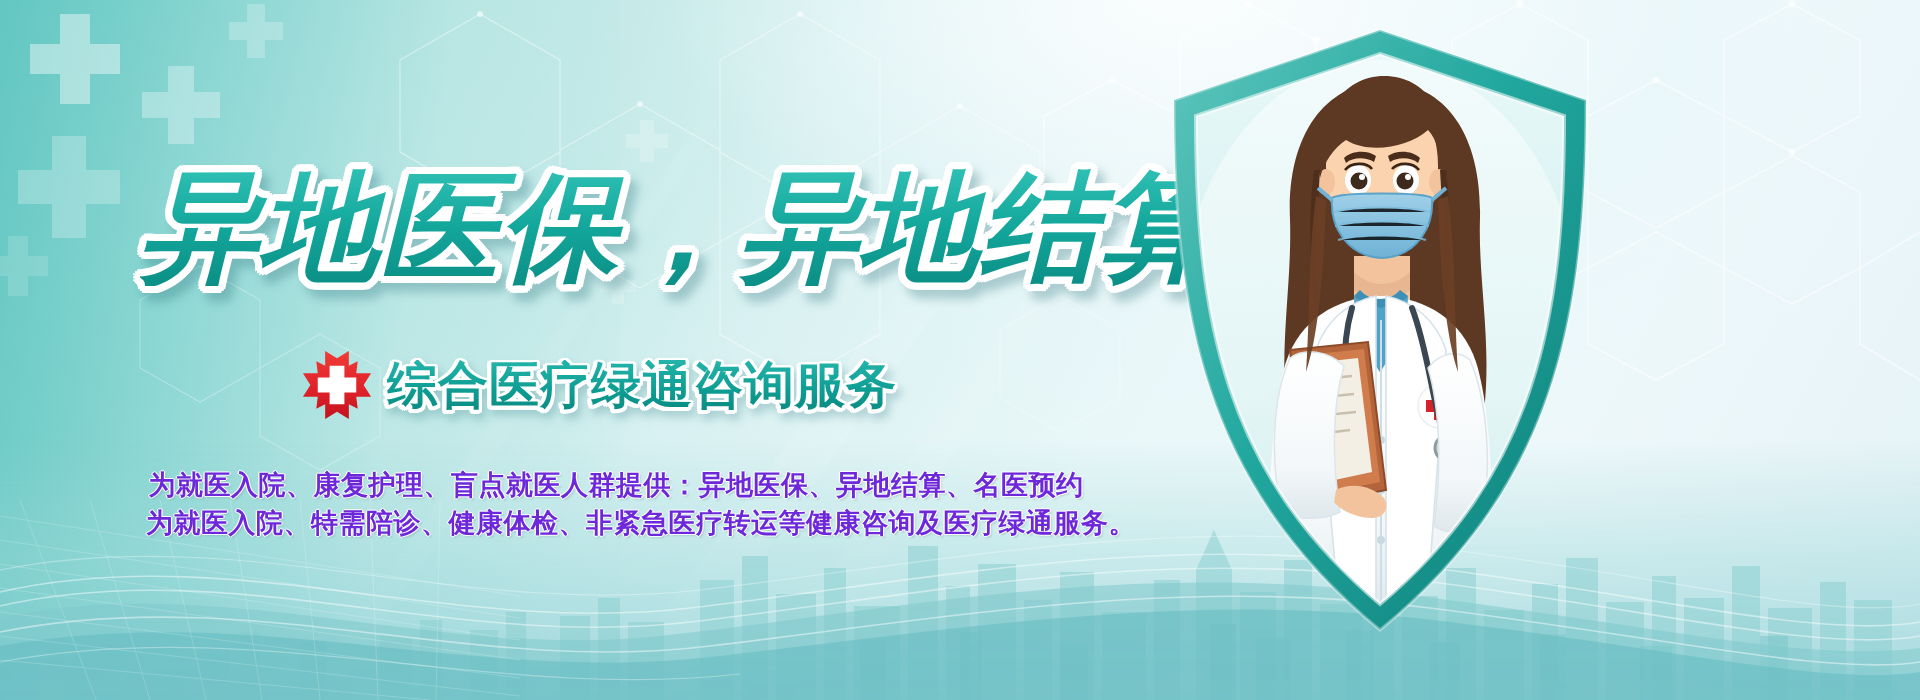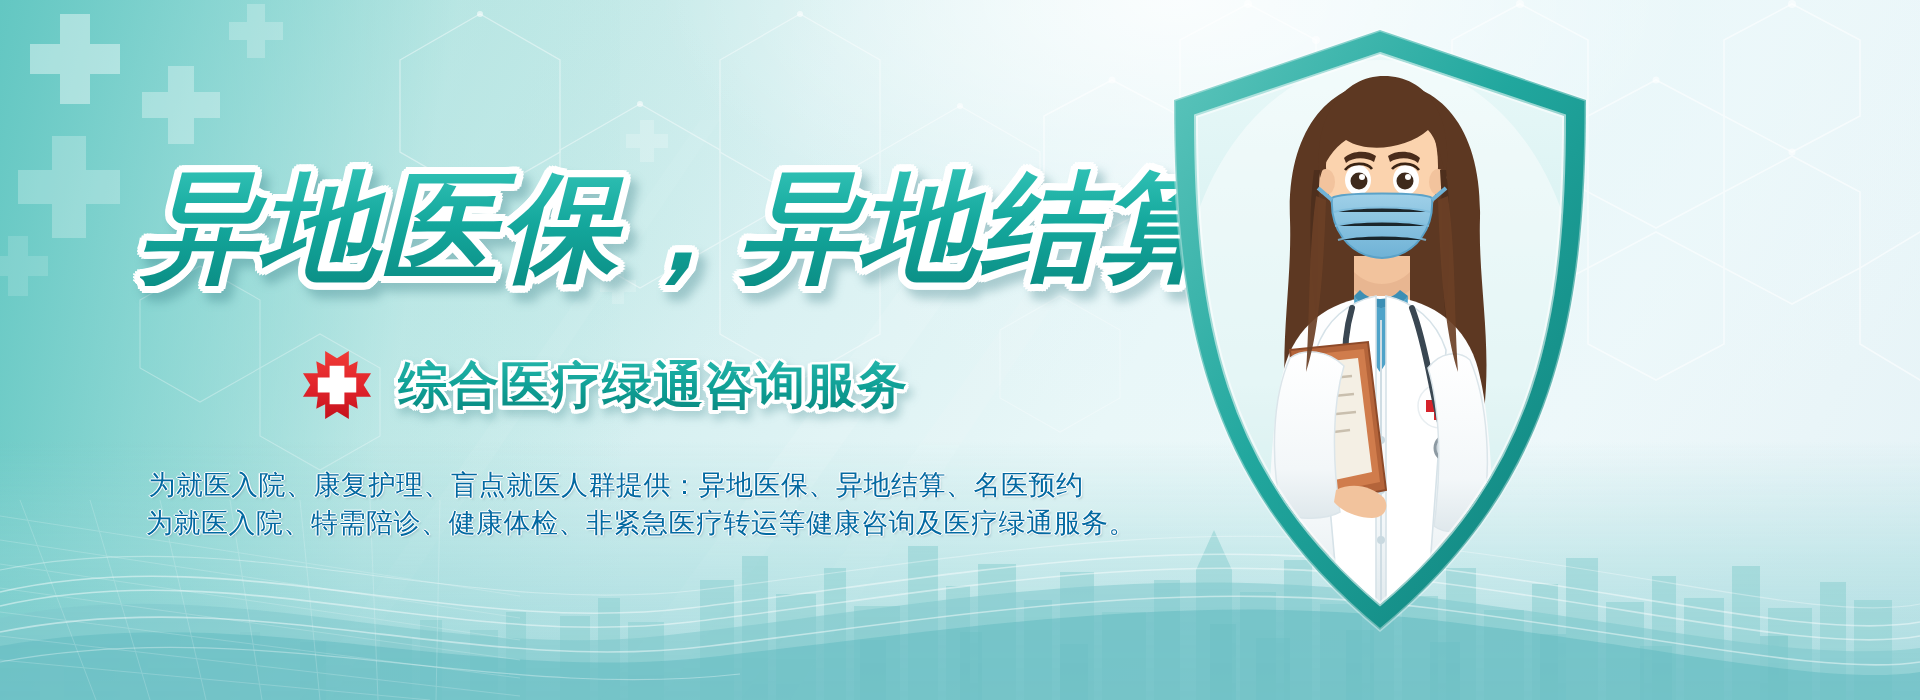--- a/index.html
+++ b/index.html
@@ -59,21 +59,21 @@
       drop-shadow(3px 0 0 #ffffff) drop-shadow(-3px 0 0 #ffffff)
       drop-shadow(0 3px 0 #ffffff) drop-shadow(0 -3px 0 #ffffff)
       drop-shadow(2px 2px 0 #ffffff) drop-shadow(-2px 2px 0 #ffffff)
       drop-shadow(2px -2px 0 #ffffff) drop-shadow(-2px -2px 0 #ffffff)
       drop-shadow(7px 9px 5px rgba(35,110,120,.30));
   }
 
   
   .sub-row {
     position:absolute; left:300px; top:348px;
-    display:flex; align-items:center; gap:24px;font-family:Liberation Serif, serif;
+    display:flex; align-items:center; gap:13px;font-family:Liberation Serif, serif;
   }
   .med-cross-icon { width:74px; height:74px; flex:0 0 auto; position:relative; }
   .subtitle {
     font-size:50px; font-weight:bold; line-height:1;
     white-space:nowrap; letter-spacing:1px;
     color:#10a096;
     background:linear-gradient(180deg,#24b4a9 0%, #0f9f95 55%, #0a8c83 100%);
     -webkit-background-clip:text; background-clip:text;
     -webkit-text-fill-color:transparent;
     filter:
@@ -82,22 +82,22 @@
       drop-shadow(1.5px 1.5px 0 #ffffff) drop-shadow(-1.5px 1.5px 0 #ffffff)
       drop-shadow(4px 6px 4px rgba(40,115,125,.26));
   }
 
   
   .desc {
     position:absolute; left:146px; top:466px; width:940px;
     text-align:center;
   }
   .desc-line {
-    font-size:27px; font-weight:normal; line-height:38px;
-    color:#0369a1; letter-spacing:.5px; white-space:nowrap;
+    font-size:27px; font-weight:bold; line-height:38px;
+    color:#6d28d9; letter-spacing:.5px; white-space:nowrap;
     text-shadow:
       1.2px 0 0 rgba(255,255,255,.95), -1.2px 0 0 rgba(255,255,255,.95),
       0 1.2px 0 rgba(255,255,255,.95), 0 -1.2px 0 rgba(255,255,255,.95),
       2px 2px 2px rgba(120,150,160,.30);
   }
 
   
   .shield-wrap { position:absolute; left:1140px; top:20px; width:480px; height:640px; }
 
   

